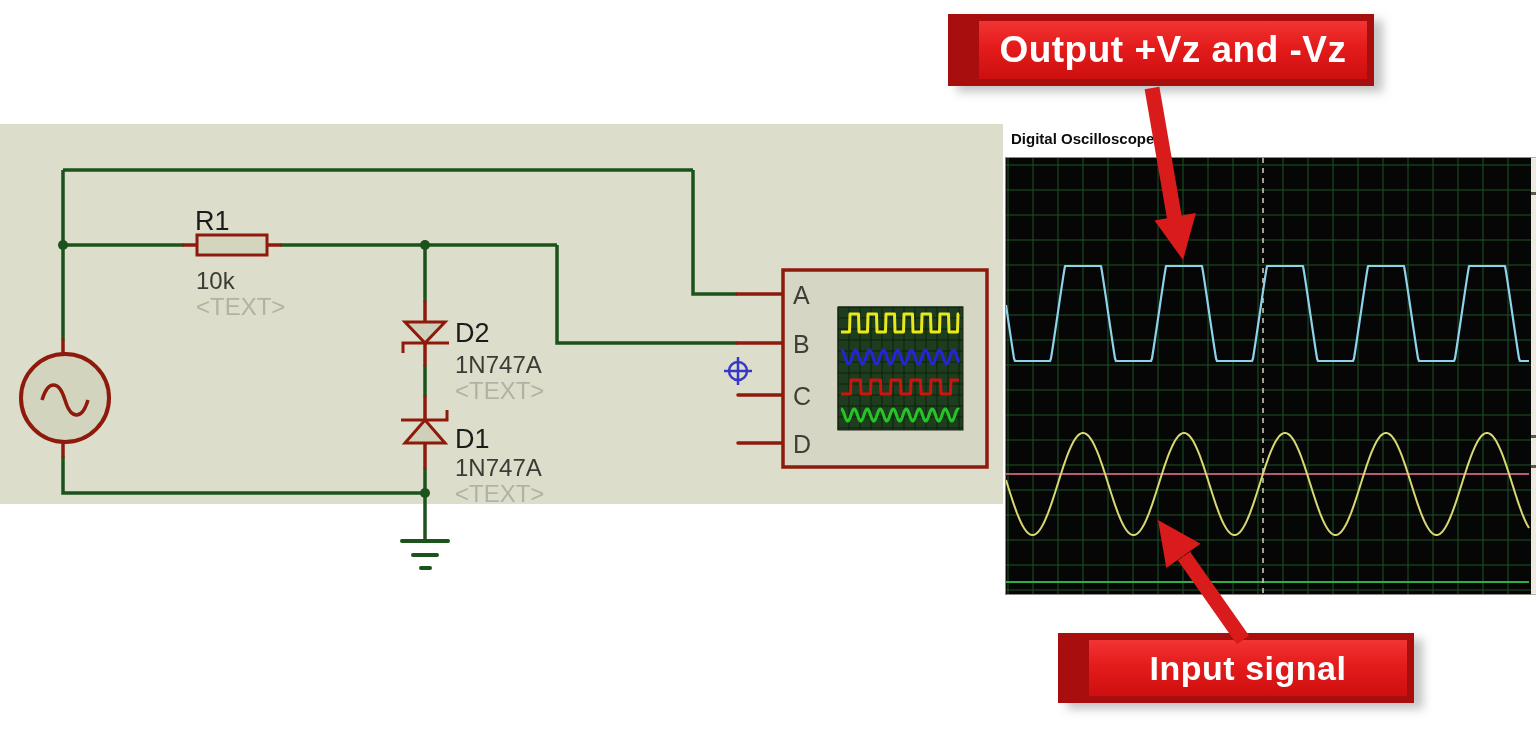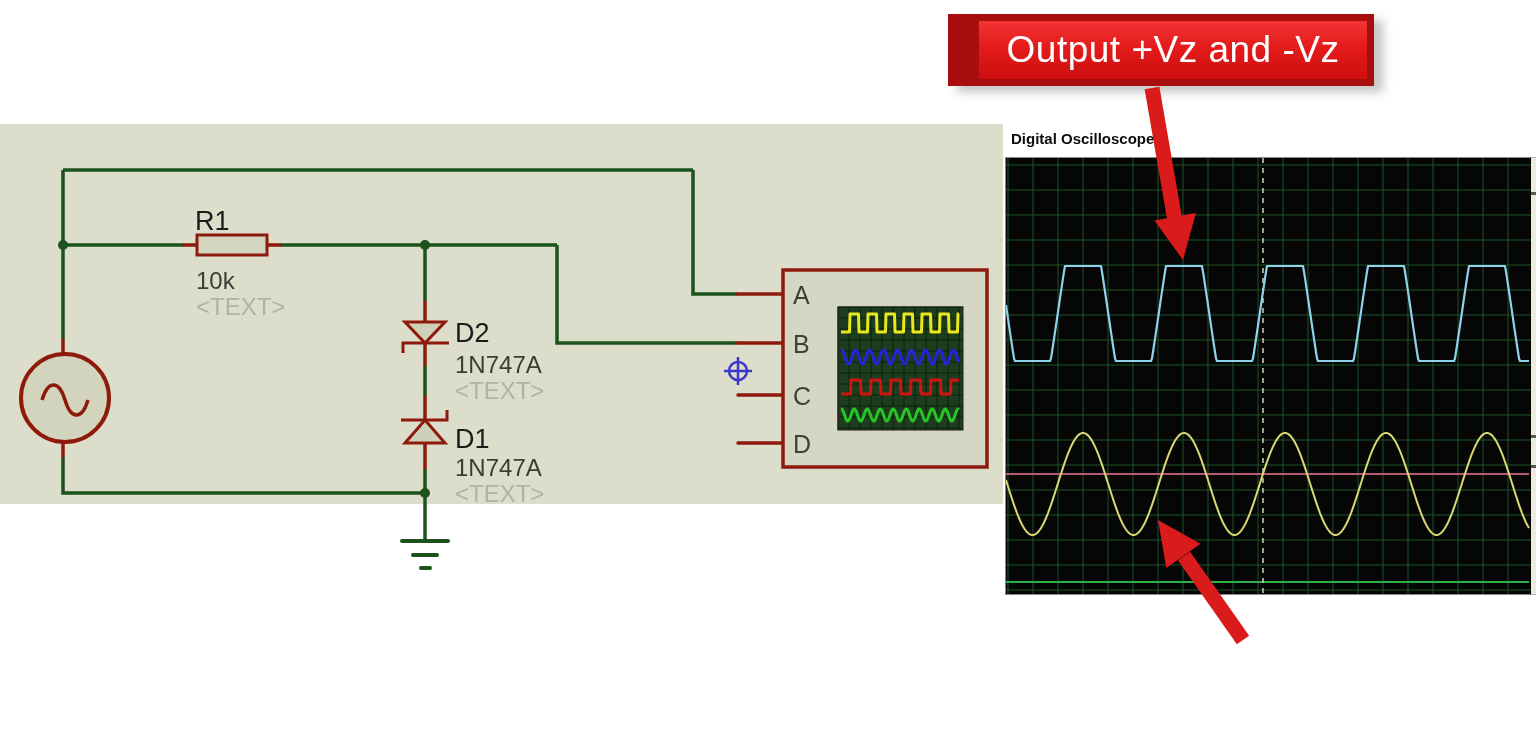--- a/index.html
+++ b/index.html
@@ -13,21 +13,21 @@
   #scope-title{position:absolute;left:1011px;top:130px;font-size:15px;font-weight:600;color:#0d0d0d;}
   #scope-screen-frame{position:absolute;left:1005px;top:157px;width:525px;height:436px;border:1px solid #8a8a84;background:#060606;}
   #scope-scrollbar{position:absolute;left:1531px;top:157px;width:5px;height:436px;background:#edeadf;border-top:1px solid #b5b2a6;border-bottom:1px solid #b5b2a6;}
   .sb-tick{position:absolute;left:0;width:5px;height:3px;background:#5a5a52;}
 
   
   .banner{position:absolute;background:#a80e0e;box-shadow:9px 6px 9px rgba(90,90,90,0.35);}
   .banner-inner{position:absolute;left:7px;top:7px;right:7px;bottom:7px;
     background:linear-gradient(180deg,#f23434 0%,#e41b1b 45%,#cd0f0f 100%);
     display:flex;align-items:center;justify-content:center;
-    color:#ffffff;font-weight:normal;letter-spacing:0.5px;margin-left:24px;}
+    color:#ffffff;font-weight:bold;letter-spacing:0.5px;margin-left:24px;}
   #banner-top{left:948px;top:14px;width:426px;height:72px;}
   #banner-top .banner-inner{font-size:37px;}
   #banner-bottom{left:1058px;top:633px;width:356px;height:70px;}
   #banner-bottom .banner-inner{font-size:34px;}
 
   #arrow-overlay{position:absolute;left:0;top:0;width:1536px;height:739px;pointer-events:none;z-index:5;}
 </style>
 </head>
 <body>
 
@@ -205,20 +205,23 @@
 
   <div id="scope-scrollbar">
     <div class="sb-tick" style="top:34px;"></div>
     <div class="sb-tick" style="top:277px;"></div>
     <div class="sb-tick" style="top:307px;"></div>
   </div>
 
   <div id="banner-top" class="banner">
     <div class="banner-inner">Output +Vz and -Vz</div>
   </div>
+  <div id="banner-bottom" class="banner">
+    <div class="banner-inner">Input signal</div>
+  </div>
 
   <svg id="arrow-overlay">
     <g fill="#da1b1b">
       <line x1="1152" y1="88" x2="1175" y2="221" stroke="#da1b1b" stroke-width="15"></line>
       <polygon points="1183,260 1154.5,220.4 1195.9,213.0"></polygon>
     </g>
     <g fill="#da1b1b">
       <line x1="1243" y1="640" x2="1184" y2="556" stroke="#da1b1b" stroke-width="15"></line>
       <polygon points="1158,520 1200.5,543.8 1166.3,568.0"></polygon>
     </g>

